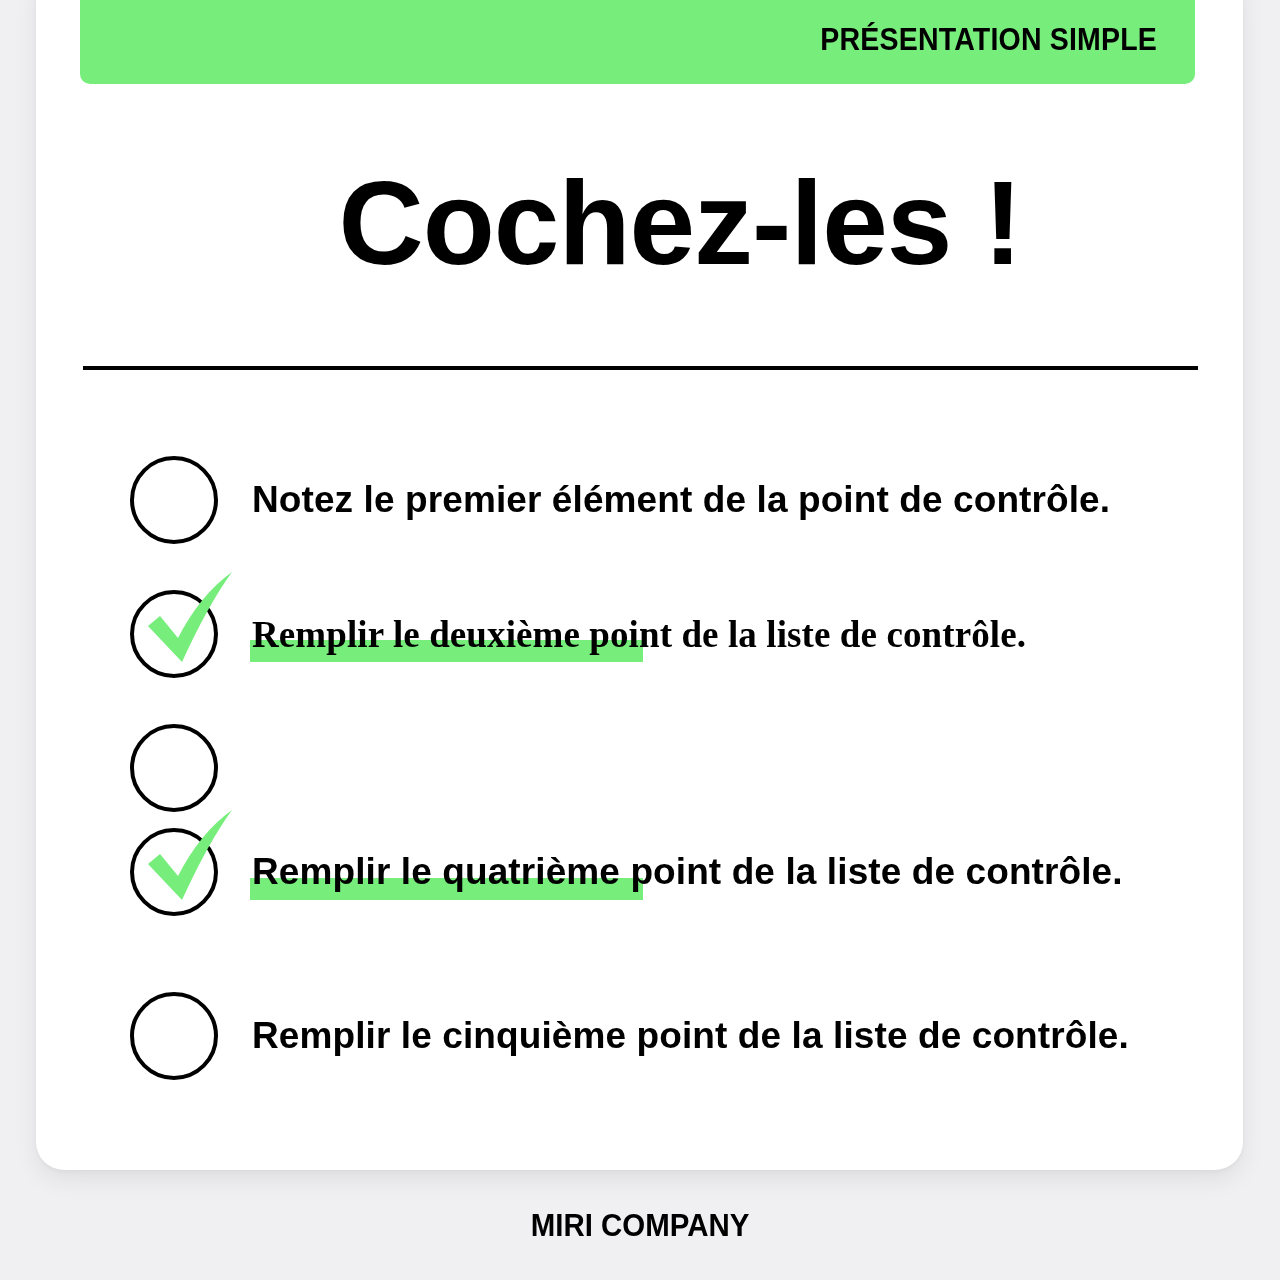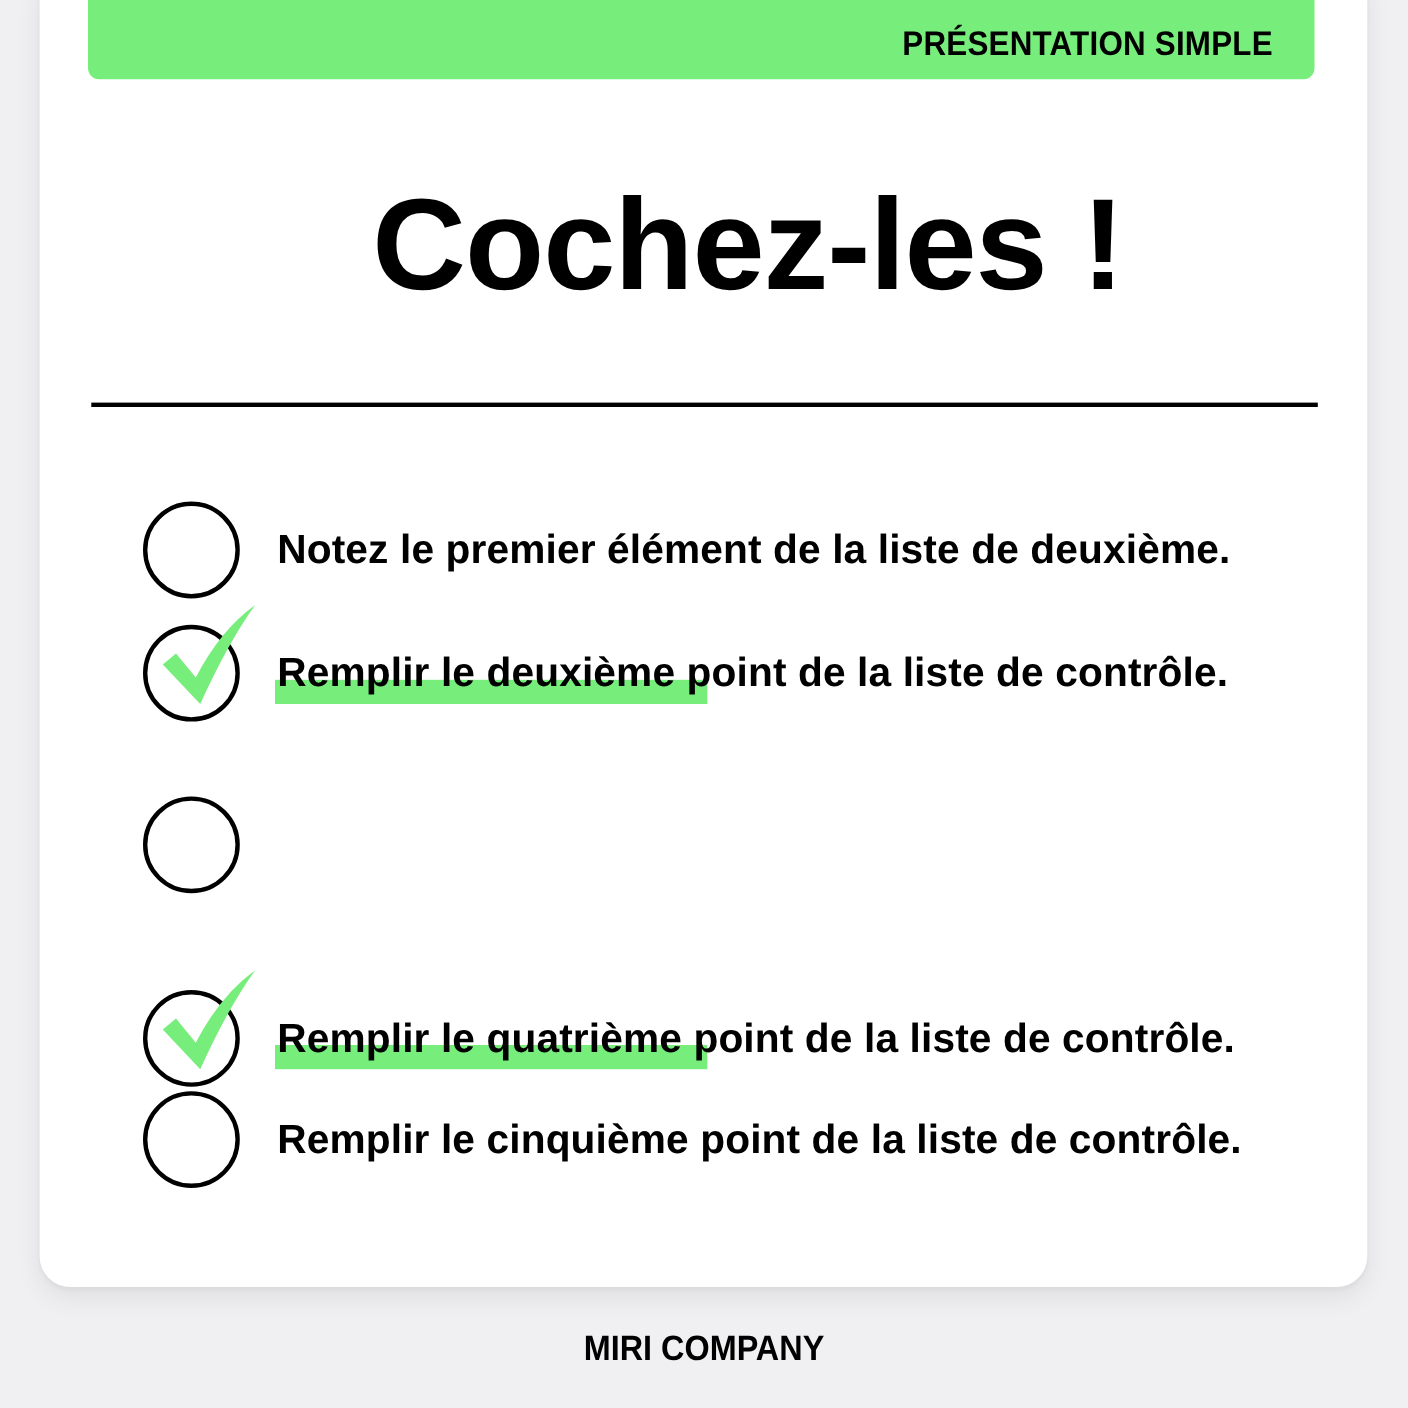--- a/index.html
+++ b/index.html
@@ -8,21 +8,21 @@
     background:#f0f0f2;
     font-family:"Liberation Sans", "DejaVu Sans", sans-serif;
     color:#000;
   }
   .card {
     position:absolute; left:36px; top:-30px; width:1207px; height:1200px;
     background:#ffffff; border-radius:28px;
     box-shadow:0 10px 24px rgba(0,0,0,0.07), 0 2px 4px rgba(0,0,0,0.04);
   }
   .banner {
-    position:absolute; left:80px; top:0; width:1115px; height:72px;
+    position:absolute; left:80px; top:0; width:1115px; height:84px;
     background:#77ed7b; border-radius:0 0 10px 10px;
   }
   .banner-label {
     position:absolute; right:38px; top:22px;
     font-size:31px; font-weight:bold; letter-spacing:0.2px;
     transform:scaleX(0.92); transform-origin:right center;
   }
   .title {
     position:absolute; left:0; width:1280px; top:158px;
     text-align:center; font-size:118px; font-weight:bold; letter-spacing:-1px;
@@ -65,37 +65,37 @@
 <div class="banner">
   <span class="banner-label">PRÉSENTATION SIMPLE</span>
 </div>
 
 <div class="title">Cochez-les !</div>
 
 <div class="divider"></div>
 
 <div class="item" style="top:456px;">
   <div class="circle"></div>
-  <span class="item-text">Notez le premier élément de la liste de deuxième.</span>
+  <span class="item-text">Notez le premier élément de la point de contrôle.</span>
 </div>
 
-<div class="item" style="top:568px;">
+<div class="item" style="top:590px;font-family:Liberation Serif, serif;">
   <div class="circle"></div>
   <svg class="check" viewBox="0 0 100 110">
     <path d="M8 66 L20 56 L38 78 Q60 35 92 12 Q68 45 42 102 Z" fill="#77ed7b"></path>
   </svg>
   <div class="highlight"></div>
   <span class="item-text">Remplir le deuxième point de la liste de contrôle.</span>
 </div>
 
 <div class="item" style="top:724px;">
   <div class="circle"></div>
 </div>
 
-<div class="item" style="top:900px;">
+<div class="item" style="top:828px;">
   <div class="circle"></div>
   <svg class="check" viewBox="0 0 100 110">
     <path d="M8 66 L20 56 L38 78 Q60 35 92 12 Q68 45 42 102 Z" fill="#77ed7b"></path>
   </svg>
   <div class="highlight"></div>
   <span class="item-text">Remplir le quatrième point de la liste de contrôle.</span>
 </div>
 
 <div class="item" style="top:992px;text-decoration:underline;">
   <div class="circle"></div>

